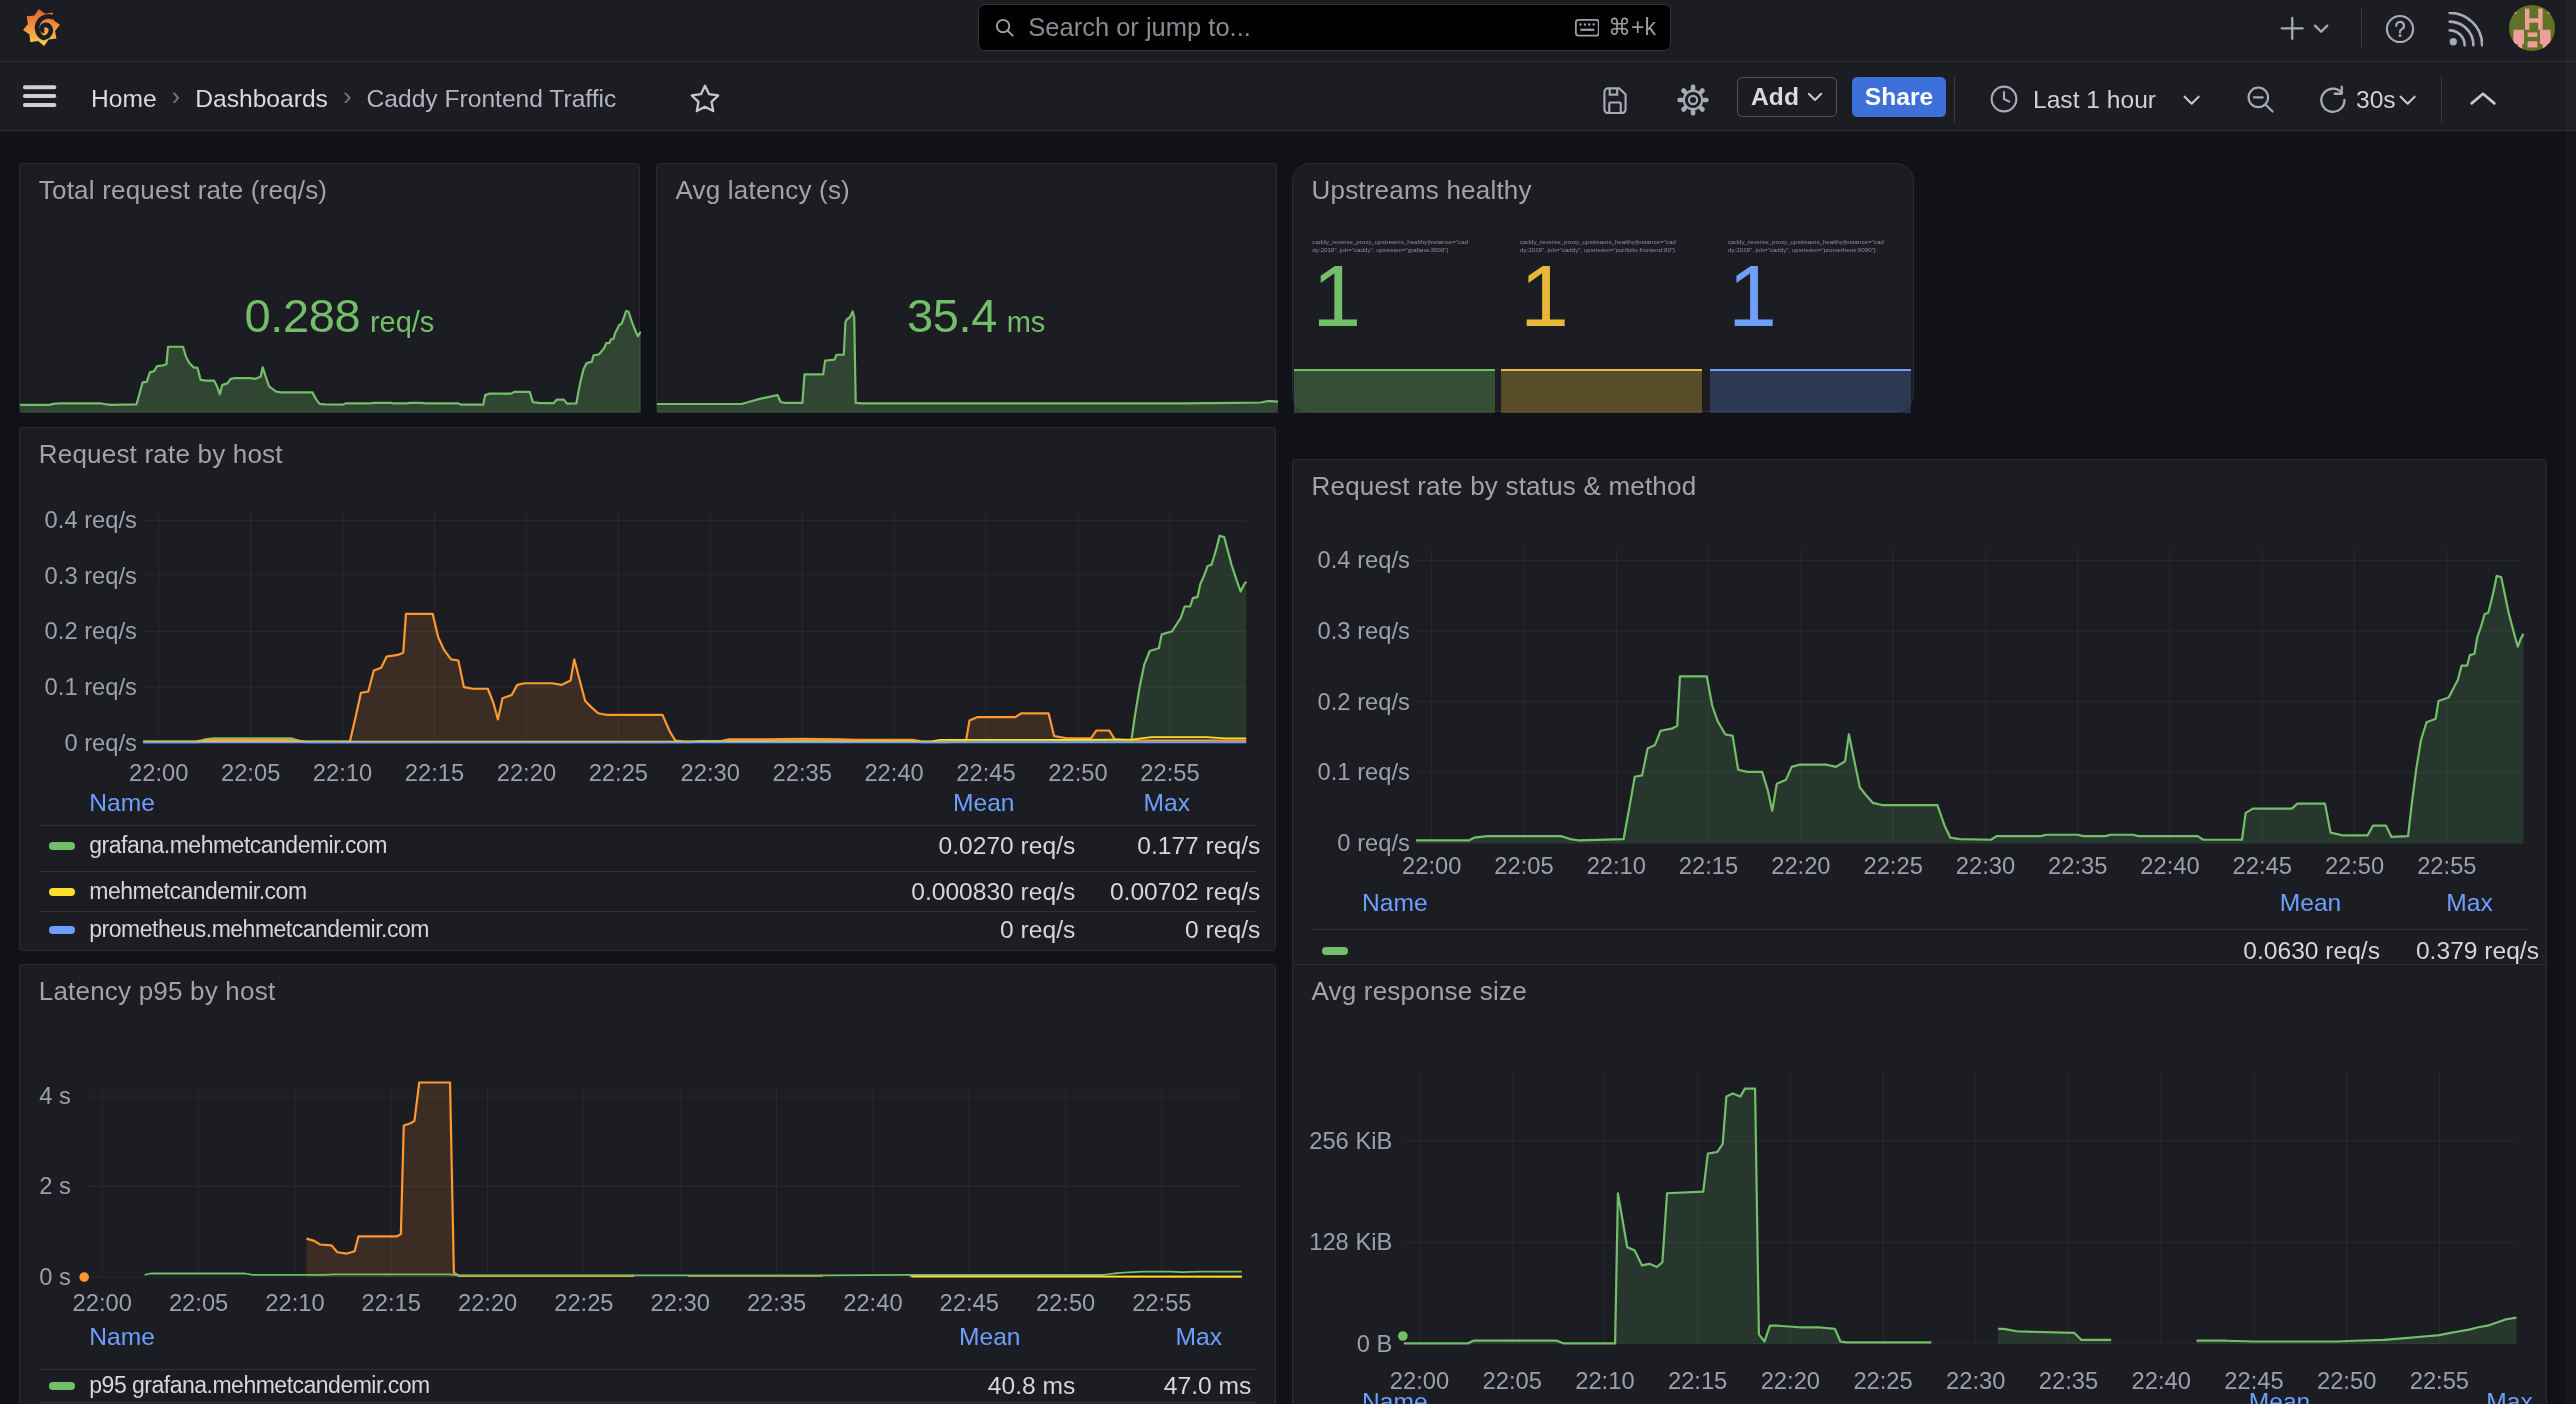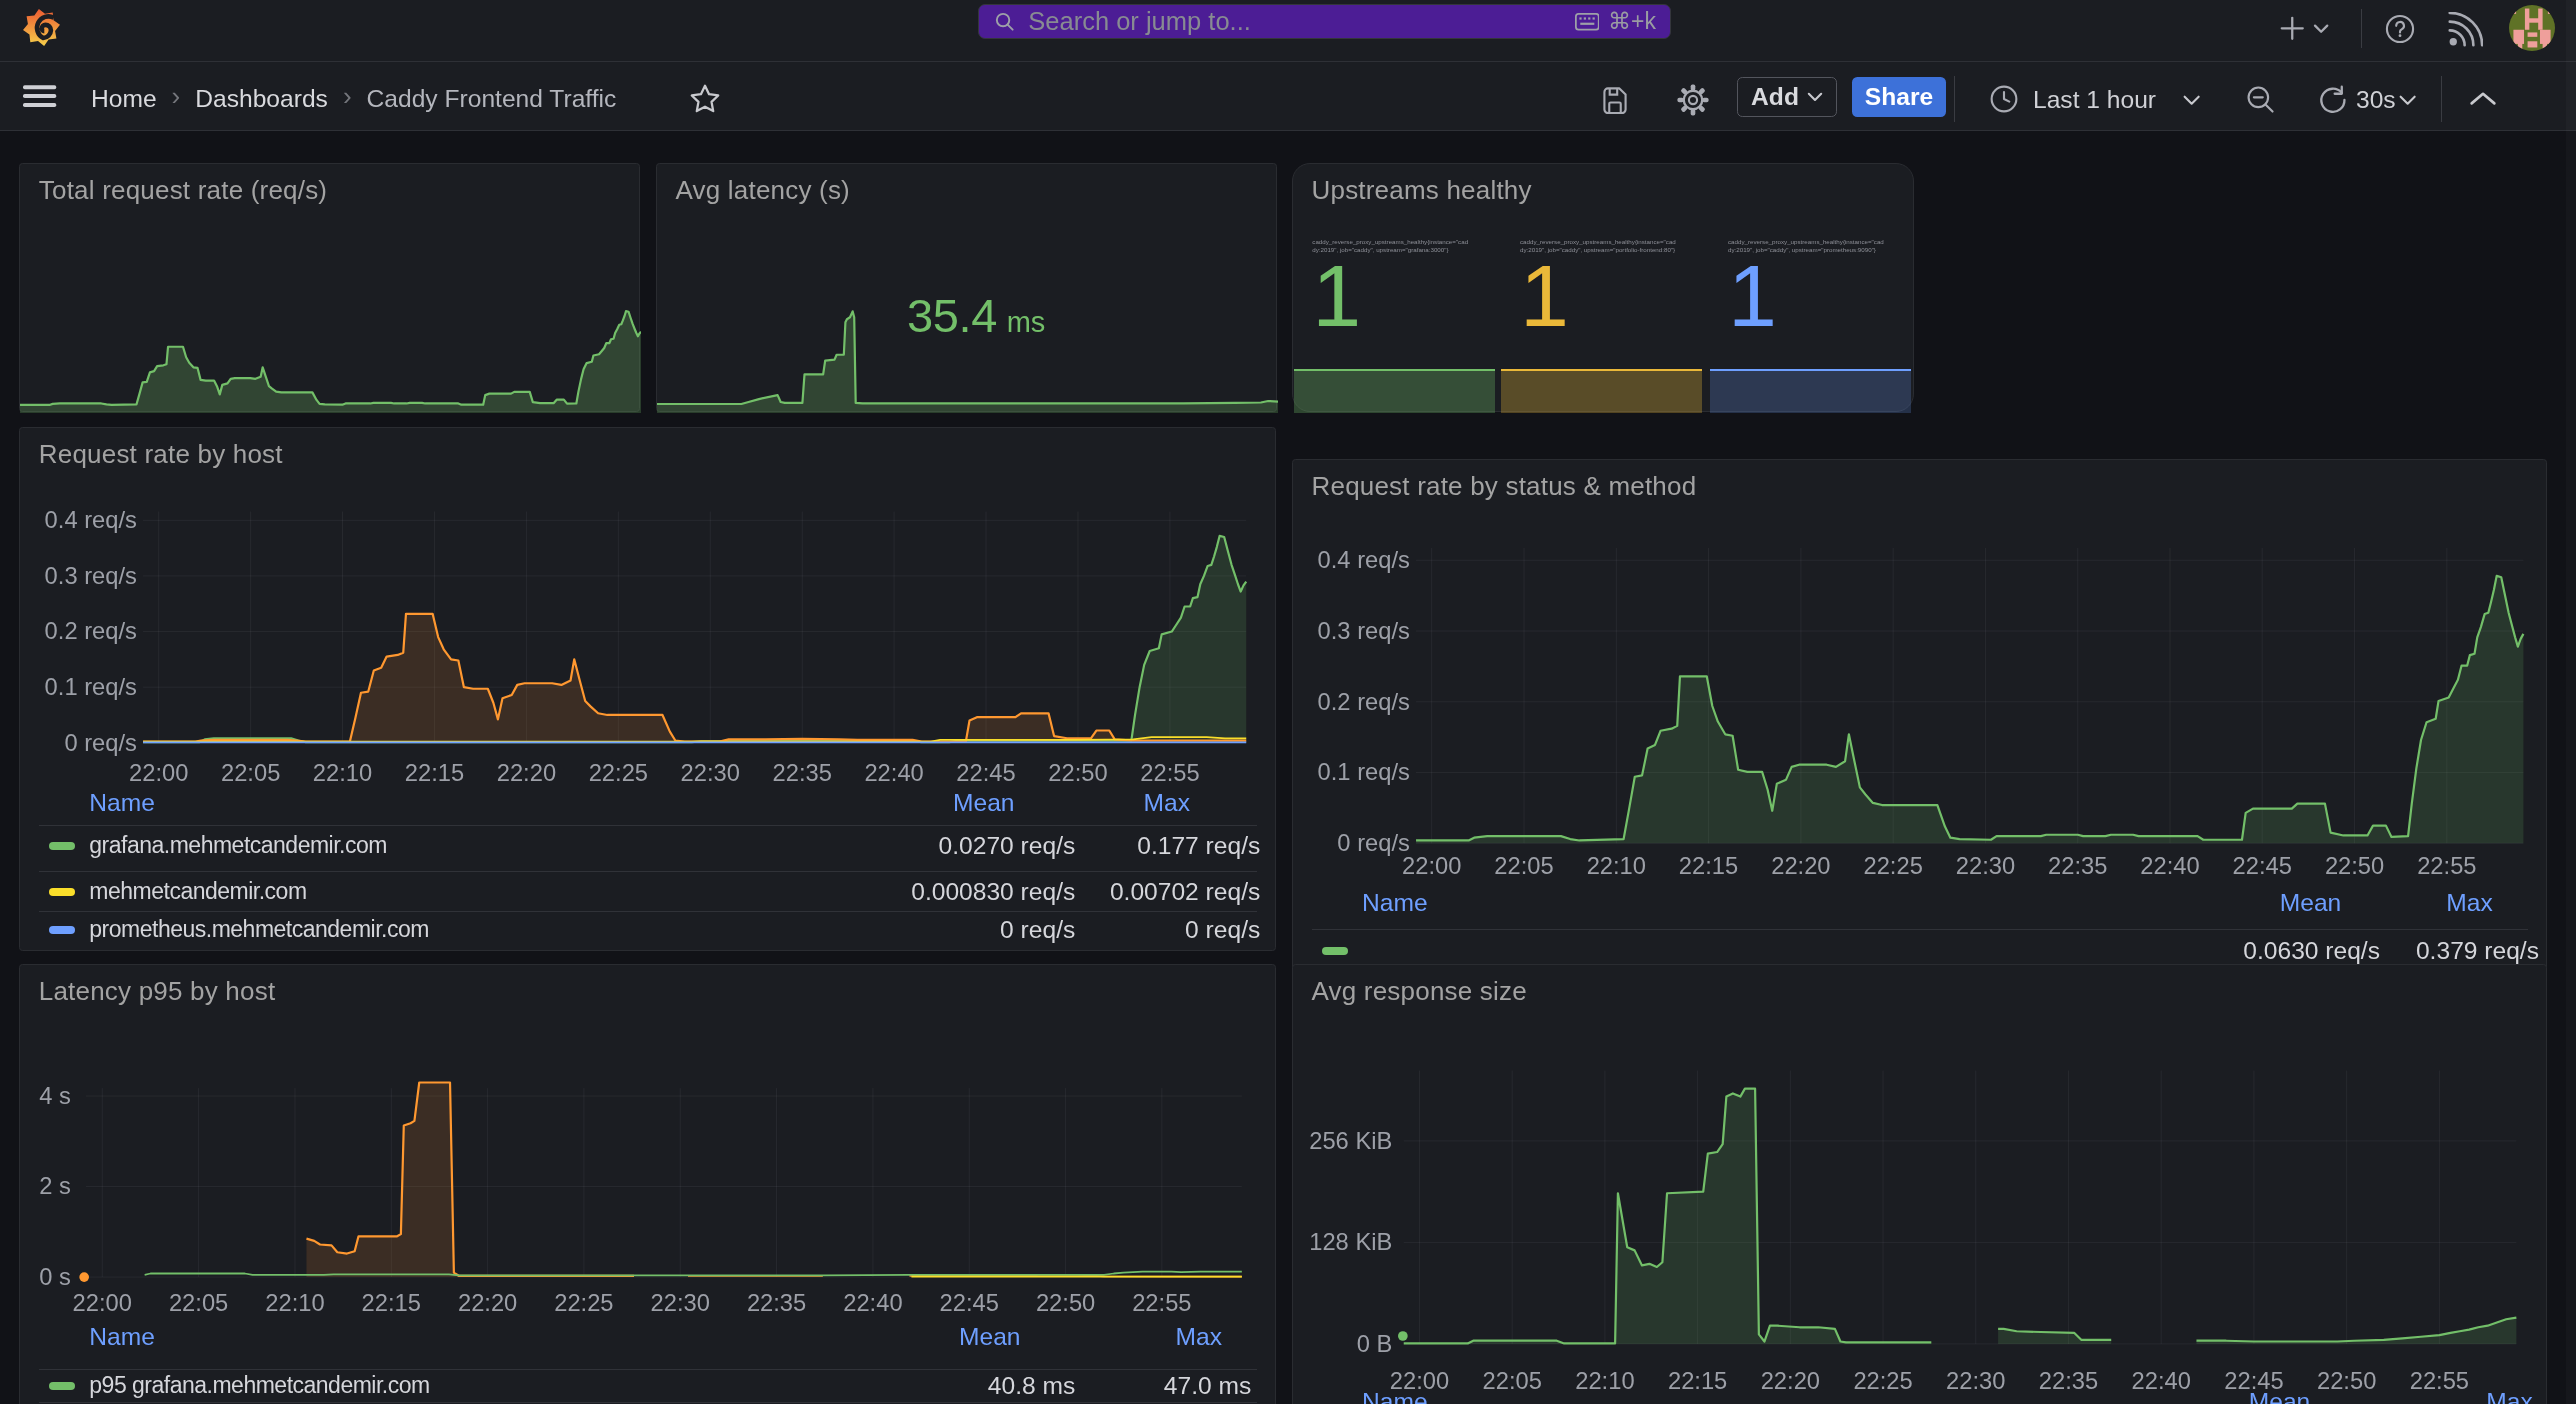--- a/index.html
+++ b/index.html
@@ -1,20 +1,20 @@
 <!DOCTYPE html>
 <html style="font-size:14px"><head><meta charset="utf-8"><title>Caddy Frontend Traffic - Dashboards - Grafana</title>
 <style>
 * { margin:0; padding:0; box-sizing:border-box; }
 html,body { background:#111217; }
 #app { position:relative; width:2576px; height:1405px; background:#111217; overflow:hidden;
   font-family:"Liberation Sans", sans-serif; -webkit-font-smoothing:antialiased; }
 .topbar { position:absolute; left:0; top:0; width:2576px; height:62px; background:#1b1d22; border-bottom:0.9px solid #2e3036; }
 .crumbbar { position:absolute; left:0; top:62px; width:2576px; height:69px; background:#1b1d22; border-bottom:0.9px solid #2e3036; }
-.searchbox { position:absolute; left:978px; top:4.4px; width:693px; height:35px; background:#4c1d95; border:0.9px solid #34363c; border-radius:7px; display:flex; align-items:center; padding:0 14px; }
+.searchbox { position:absolute; left:978px; top:4.4px; width:693px; height:47px; background:#000000; border:0.9px solid #34363c; border-radius:7px; display:flex; align-items:center; padding:0 14px; }
 .ph { color:#888b92; font-size:25.5px; }
 .kbd { color:#9a9ca2; font-size:23px; }
 .crumbs { position:absolute; left:91px; top:83px; display:flex; align-items:center; font-size:24.6px; }
 .c1 { color:#d9dade; }
 .c2 { color:#b4b6bd; }
 .sep { color:#74767c; margin:0 15px; font-size:26px; transform:translateY(-1.8px); }
 .bartext { position:absolute; color:#d0d1d6; font-size:24.6px; font-weight:500; }
 .btn-outline { position:absolute; left:1737px; top:77px; width:100px; height:40px; border:0.9px solid #53555d; border-radius:5.3px; display:flex; align-items:center; justify-content:center; color:#d9dade; font-size:24.6px; font-weight:600; }
 .btn-blue { position:absolute; left:1852px; top:77px; width:94px; height:40px; background:#3d71d9; border-radius:5.3px; display:flex; align-items:center; justify-content:center; color:#ffffff; font-size:24.6px; font-weight:600; }
 .panel { position:absolute; background:#1b1d22; border:0.9px solid #2a2c31; border-radius:3.5px; }
@@ -166,20 +166,21 @@
     <div style="position:absolute;left:2441px;top:76px;width:0.9px;height:46px;background:#3a3c42;"></div>
     <svg width="28" height="16" viewBox="0 0 32 18" style="position:absolute;left:2469px;top:91px;">
       <path d="M3 14 l13 -11 l13 11" fill="none" stroke="#c8c9ce" stroke-width="3" stroke-linecap="round" stroke-linejoin="round"></path>
     </svg>
 <div class="panel" style="left:19.3px;top:163px;width:621px;height:249px;">
       <div class="ptitle">Total request rate (req/s)</div>
       <svg width="621" height="249" viewBox="0 0 706 283" style="position:absolute;left:0;top:0;">
         <path d="M0 273.9 L10 273.9 L33.5 273.9 L37.1 272.7 L45.3 272.2 L92.4 272.2 L98.3 273.3 L104.1 273.9 L132.4 273.3 L135.9 261 L139.4 248.2 L144.1 247.6 L147.7 236.8 L152.4 235.4 L155.9 229.7 L163 228.8 L166.5 227.7 L168.3 207.7 L185.3 207.7 L188.9 219.7 L192.4 226 L197.1 231.1 L201.8 231.7 L205.3 245.4 L211.2 246.2 L220.6 246.2 L224.2 253.3 L227.1 261.9 L230 251.1 L235.9 249.4 L239.5 244.2 L244.2 243.4 L261.8 243.4 L267.7 244.2 L273.6 241.9 L275.9 231.1 L279.5 241.9 L283 252.5 L286.5 255.3 L291.2 258.8 L297.1 259.6 L332.4 259.6 L337.1 268.2 L340.6 272.7 L346.5 273.3 L366.5 273.6 L370.1 272.2 L398.3 272.2 L401.8 271.6 L421.8 271.6 L425.4 272.2 L439.5 272.2 L443 271.6 L457.1 271.6 L460.7 272.2 L498.3 272.2 L501.8 273.6 L526.6 273.6 L528.9 262.7 L533.6 261 L558.3 261 L561.9 259 L579.5 259 L583 270.7 L591.3 271.9 L606.6 271.9 L610.1 267.9 L618.3 267.9 L621.9 272.4 L632.5 272.2 L634.8 259 L637.8 244.8 L640.7 233.4 L644.2 226.3 L650.1 224.8 L651.9 217.7 L658.3 216.3 L660.7 213.4 L664.2 209.2 L666.6 203.5 L670.1 203.5 L671.9 199.2 L674.8 198.6 L676.6 192.1 L678.9 187.8 L681.3 182.7 L683.6 182.1 L685.4 177.8 L687.2 173 L688.9 167.3 L691.9 167.9 L694.2 175 L696.6 182.1 L698.9 187.8 L700.7 192.1 L702.5 195.8 L704.2 192.6 L706 190.7 L706 283 L0 283 Z" fill="rgba(115,191,105,0.25)"></path>
         <path d="M0 273.9 L10 273.9 L33.5 273.9 L37.1 272.7 L45.3 272.2 L92.4 272.2 L98.3 273.3 L104.1 273.9 L132.4 273.3 L135.9 261 L139.4 248.2 L144.1 247.6 L147.7 236.8 L152.4 235.4 L155.9 229.7 L163 228.8 L166.5 227.7 L168.3 207.7 L185.3 207.7 L188.9 219.7 L192.4 226 L197.1 231.1 L201.8 231.7 L205.3 245.4 L211.2 246.2 L220.6 246.2 L224.2 253.3 L227.1 261.9 L230 251.1 L235.9 249.4 L239.5 244.2 L244.2 243.4 L261.8 243.4 L267.7 244.2 L273.6 241.9 L275.9 231.1 L279.5 241.9 L283 252.5 L286.5 255.3 L291.2 258.8 L297.1 259.6 L332.4 259.6 L337.1 268.2 L340.6 272.7 L346.5 273.3 L366.5 273.6 L370.1 272.2 L398.3 272.2 L401.8 271.6 L421.8 271.6 L425.4 272.2 L439.5 272.2 L443 271.6 L457.1 271.6 L460.7 272.2 L498.3 272.2 L501.8 273.6 L526.6 273.6 L528.9 262.7 L533.6 261 L558.3 261 L561.9 259 L579.5 259 L583 270.7 L591.3 271.9 L606.6 271.9 L610.1 267.9 L618.3 267.9 L621.9 272.4 L632.5 272.2 L634.8 259 L637.8 244.8 L640.7 233.4 L644.2 226.3 L650.1 224.8 L651.9 217.7 L658.3 216.3 L660.7 213.4 L664.2 209.2 L666.6 203.5 L670.1 203.5 L671.9 199.2 L674.8 198.6 L676.6 192.1 L678.9 187.8 L681.3 182.7 L683.6 182.1 L685.4 177.8 L687.2 173 L688.9 167.3 L691.9 167.9 L694.2 175 L696.6 182.1 L698.9 187.8 L700.7 192.1 L702.5 195.8 L704.2 192.6 L706 190.7" fill="none" stroke="#73bf69" stroke-width="2.5" stroke-linejoin="round"></path>
       </svg>
+      <div class="statval" style="top:124px;"><span class="sv">0.288</span><span class="su">req/s</span></div>
     </div>
     <div class="panel" style="left:656px;top:163px;width:621px;height:249px;">
       <div class="ptitle">Avg latency (s)</div>
       <svg width="621" height="249" viewBox="0 0 706 283" style="position:absolute;left:0;top:0;">
         <path d="M0 272.8 L95.9 272.8 L104.1 270.5 L115.9 267.2 L137.1 262.7 L140.6 270.5 L145.3 271.6 L165.3 271.6 L167.7 239.2 L188.9 239.2 L191.2 223.5 L201.8 222.4 L204.2 216.8 L212.4 216.8 L214.2 179.8 L215.9 176.4 L219.4 174.2 L222.4 167.5 L224.2 174.2 L225.9 271.6 L233.6 272.2 L363 272.2 L480.7 272 L598.3 272.2 L657.2 271.6 L686.6 271.1 L694.8 269.4 L706 270 L706 283 L0 283 Z" fill="rgba(115,191,105,0.25)"></path>
         <path d="M0 272.8 L95.9 272.8 L104.1 270.5 L115.9 267.2 L137.1 262.7 L140.6 270.5 L145.3 271.6 L165.3 271.6 L167.7 239.2 L188.9 239.2 L191.2 223.5 L201.8 222.4 L204.2 216.8 L212.4 216.8 L214.2 179.8 L215.9 176.4 L219.4 174.2 L222.4 167.5 L224.2 174.2 L225.9 271.6 L233.6 272.2 L363 272.2 L480.7 272 L598.3 272.2 L657.2 271.6 L686.6 271.1 L694.8 269.4 L706 270" fill="none" stroke="#73bf69" stroke-width="2.5" stroke-linejoin="round"></path>
       </svg>
       <div class="statval" style="top:124px;"><span class="sv">35.4</span><span class="su">ms</span></div>
     </div>
     <div class="panel" style="left:1292px;top:163px;width:622px;height:249px;border-radius:18px;">

